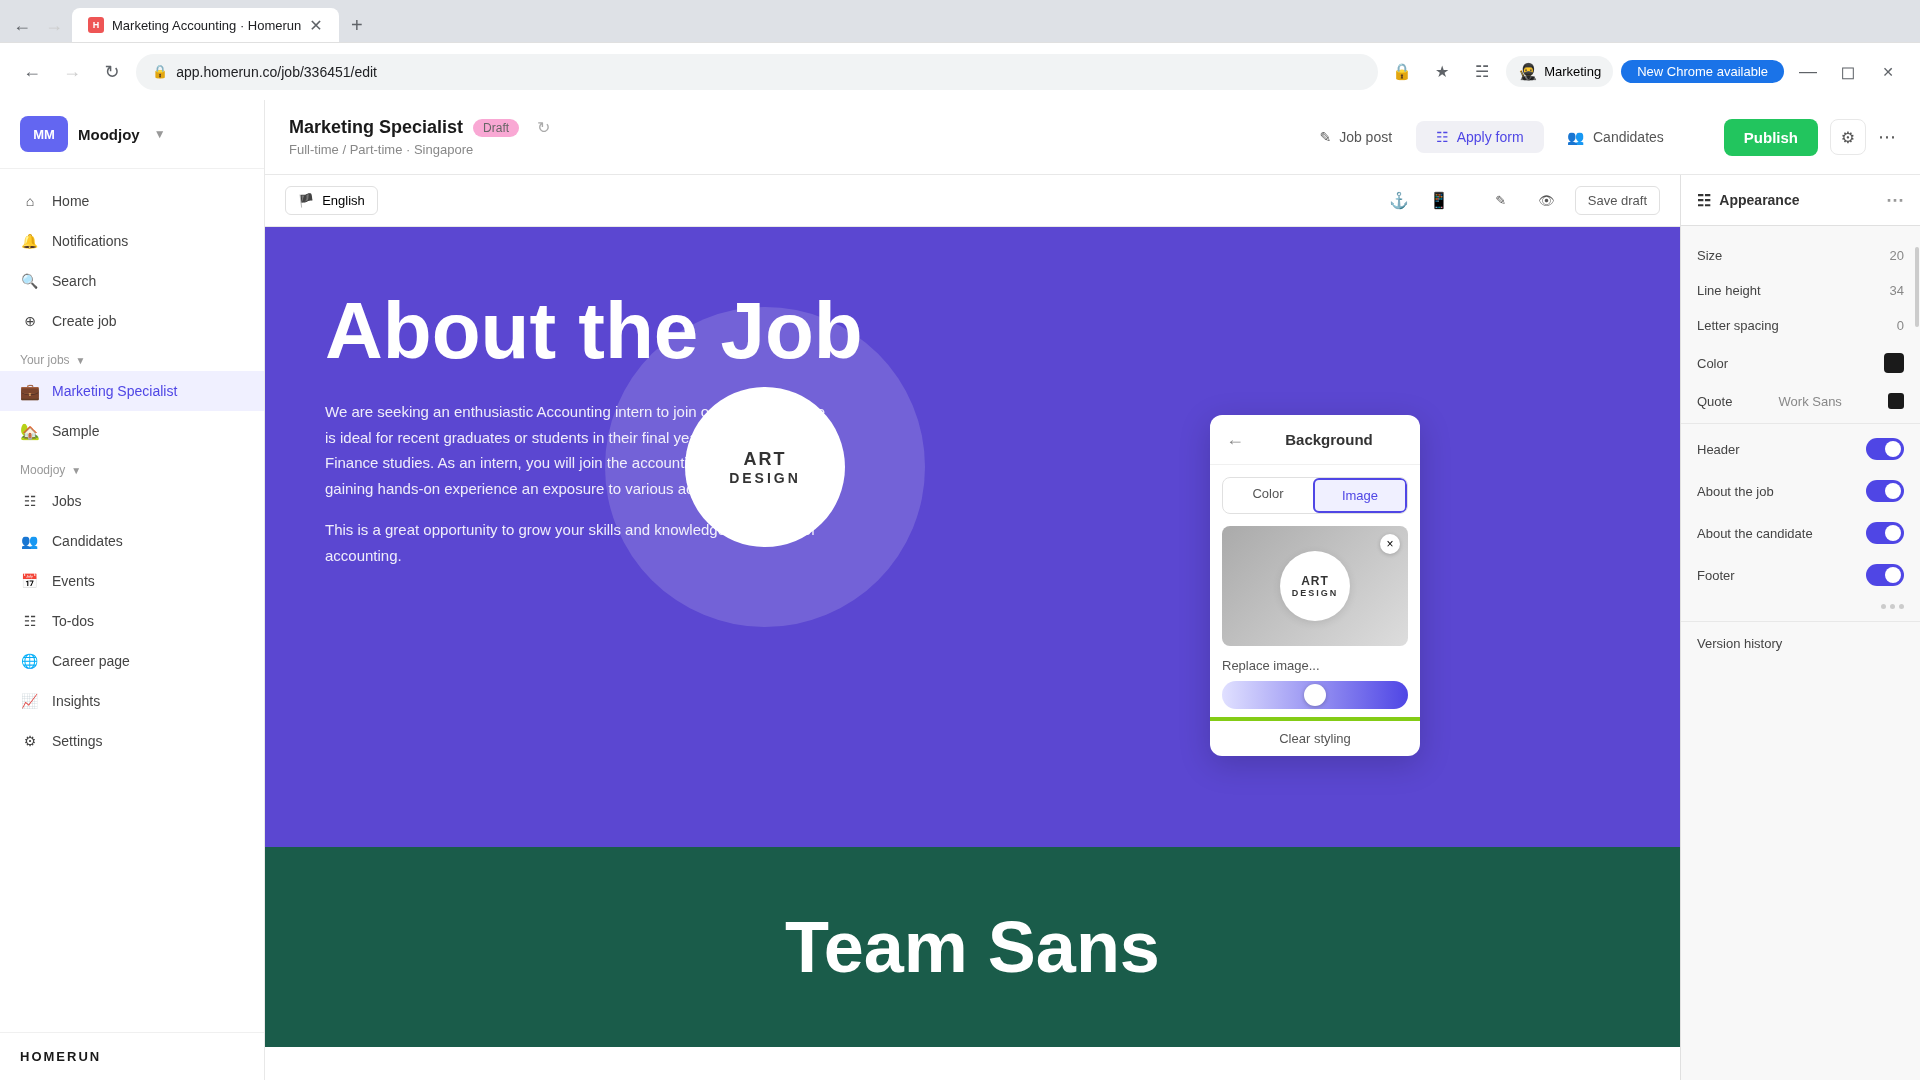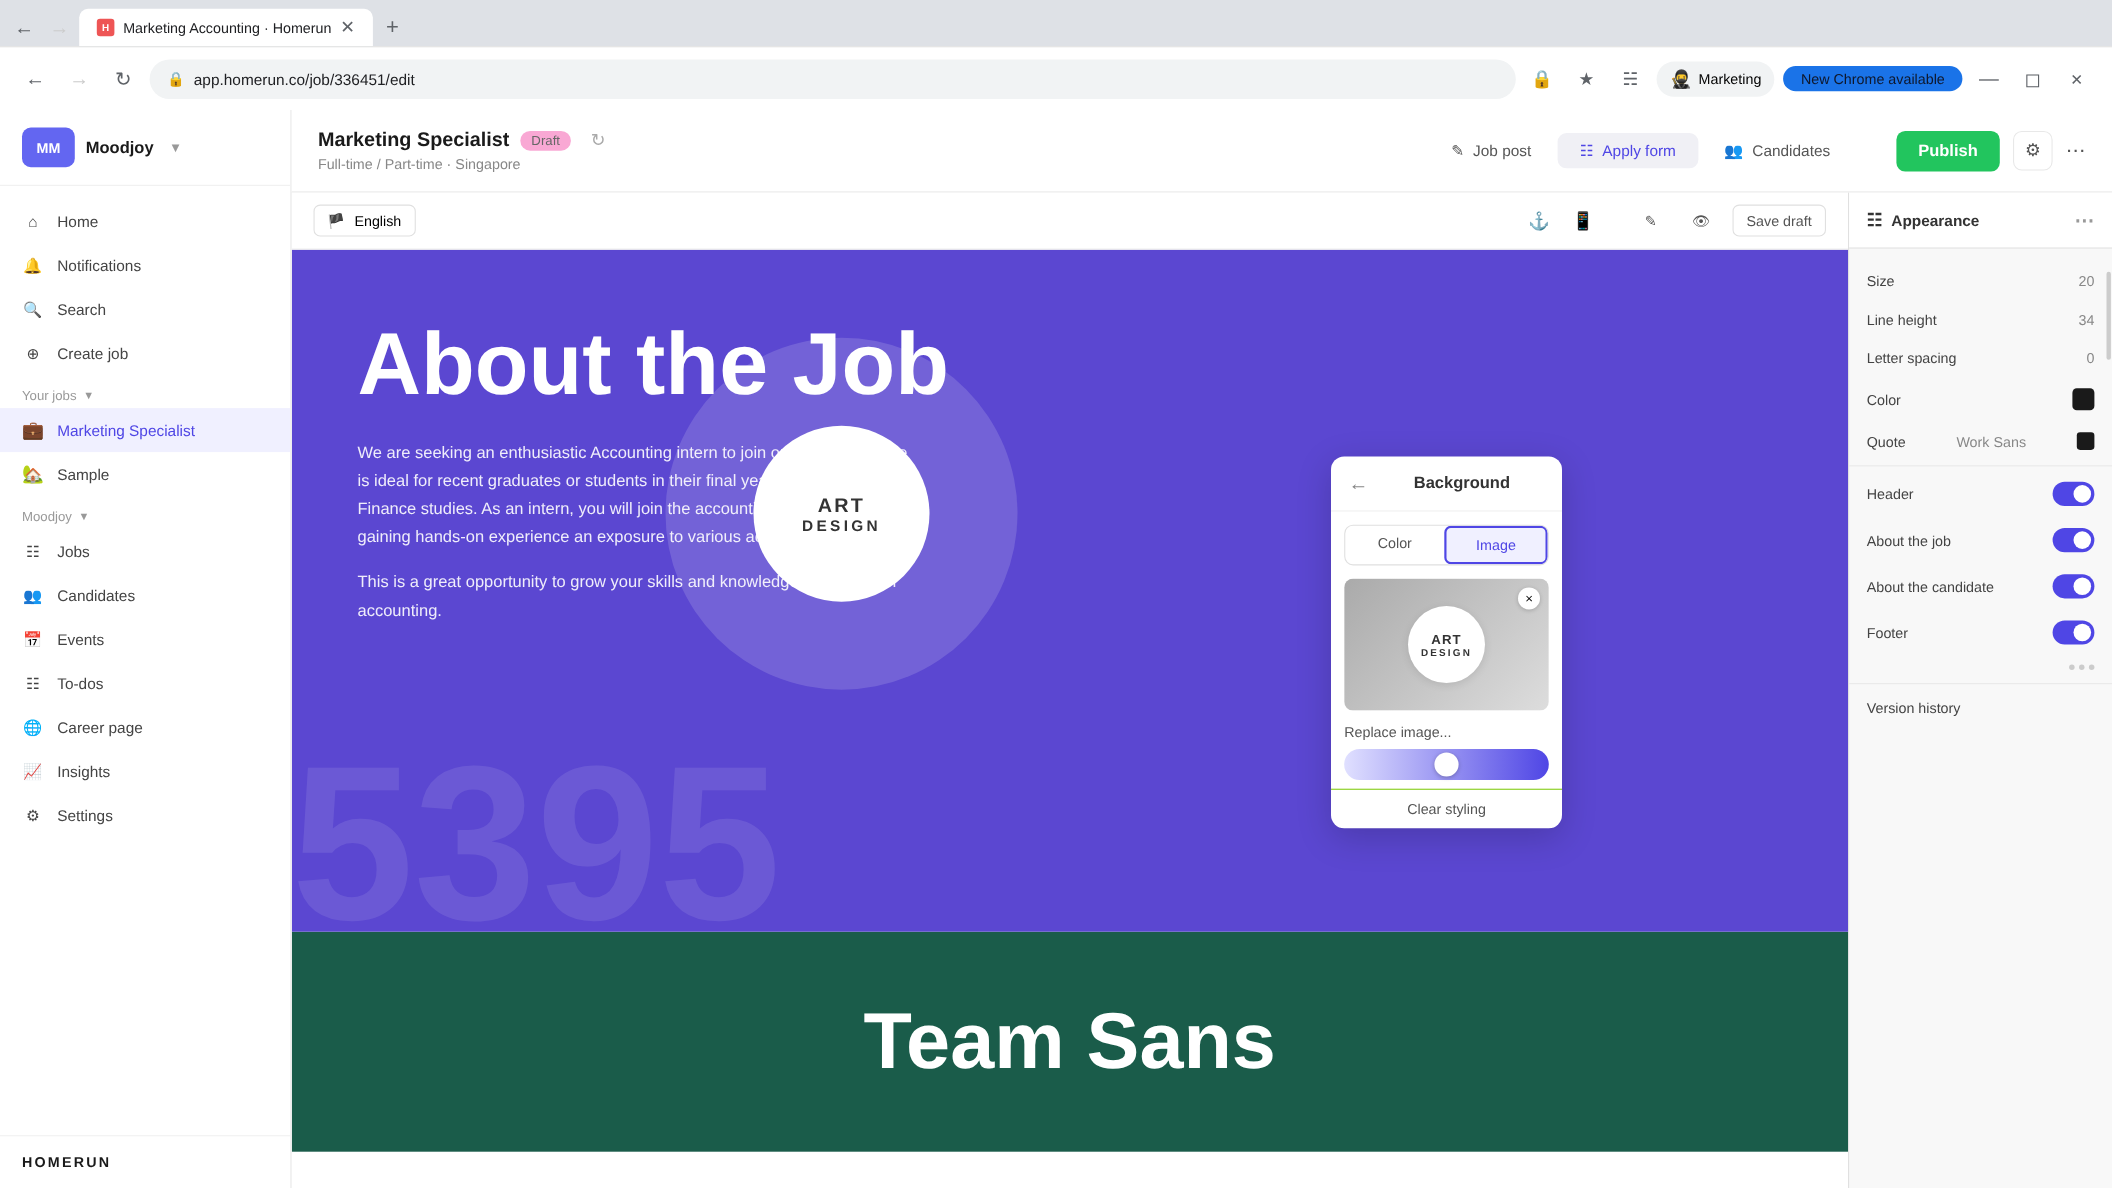--- a/index.html
+++ b/index.html
@@ -11,21 +11,21 @@
     .tab { background: #fff; border-radius: 8px 8px 0 0; padding: 0 16px; height: 34px; display: flex; align-items: center; gap: 8px; font-size: 13px; min-width: 200px; }
     .tab-favicon { width: 16px; height: 16px; background: #4285f4; border-radius: 50%; }
     .tab-title { font-size: 13px; color: #202124; }
     .tab-close { margin-left: auto; cursor: pointer; color: #5f6368; font-size: 16px; }
     .new-tab-btn { width: 28px; height: 28px; display: flex; align-items: center; justify-content: center; border-radius: 50%; cursor: pointer; color: #5f6368; font-size: 20px; }
     .nav-bar { background: #fff; height: 58px; display: flex; align-items: center; padding: 0 16px; gap: 8px; border-top: 1px solid #e0e0e0; }
     .nav-btn { width: 32px; height: 32px; display: flex; align-items: center; justify-content: center; border-radius: 50%; cursor: pointer; color: #5f6368; font-size: 18px; }
     .address-bar { flex: 1; height: 36px; background: #f1f3f4; border-radius: 18px; display: flex; align-items: center; padding: 0 16px; gap: 8px; font-size: 14px; color: #202124; }
     .address-text { flex: 1; font-size: 14px; color: #202124; }
     .nav-actions { display: flex; align-items: center; gap: 8px; }
-    .new-chrome-badge { background: #1a73e8; color: #0f172a; border-radius: 20px; padding: 4px 16px; font-size: 13px; font-weight: 500; cursor: pointer; }
+    .new-chrome-badge { background: #1a73e8; color: #ffffff; border-radius: 20px; padding: 4px 16px; font-size: 13px; font-weight: 500; cursor: pointer; }
     .incognito-btn { display: flex; align-items: center; gap: 6px; background: #f1f3f4; border-radius: 20px; padding: 6px 12px; font-size: 13px; cursor: pointer; }
 
     
     .app { display: flex; height: 980px; }
 
     
     .sidebar { width: 265px; background: #fff; border-right: 1px solid #e8e8e8; display: flex; flex-direction: column; padding: 0; flex-shrink: 0; }
     .sidebar-header { padding: 16px 20px; display: flex; align-items: center; gap: 10px; border-bottom: 1px solid #f0f0f0; }
     .avatar { width: 48px; height: 36px; background: #6366f1; border-radius: 8px; display: flex; align-items: center; justify-content: center; color: #fff; font-size: 13px; font-weight: 600; }
     .company-name { font-size: 15px; font-weight: 600; color: #1a1a1a; }
@@ -112,21 +112,21 @@
     .popup-tabs { display: flex; margin: 12px 12px 0; border: 1px solid #e0e0e0; border-radius: 8px; overflow: hidden; }
     .popup-tab { flex: 1; text-align: center; padding: 8px 0; font-size: 13px; cursor: pointer; color: #555; }
     .popup-tab.active { background: #f0f0ff; color: #4f46e5; font-weight: 500; border: 2px solid #4f46e5; border-radius: 6px; }
     .popup-image-preview { margin: 12px; border-radius: 8px; overflow: hidden; height: 120px; background: #ddd; position: relative; }
     .popup-image-inner { width: 100%; height: 100%; background: linear-gradient(135deg, #aaa 0%, #ddd 100%); display: flex; align-items: center; justify-content: center; }
     .popup-close-x { position: absolute; top: 8px; right: 8px; width: 20px; height: 20px; background: #fff; border-radius: 50%; display: flex; align-items: center; justify-content: center; font-size: 12px; cursor: pointer; box-shadow: 0 1px 4px rgba(0,0,0,0.2); }
     .popup-art-logo { background: #fff; border-radius: 50%; width: 70px; height: 70px; display: flex; flex-direction: column; align-items: center; justify-content: center; box-shadow: 0 2px 8px rgba(0,0,0,0.1); }
     .replace-btn { margin: 8px 12px; font-size: 13px; color: #555; cursor: pointer; }
     .color-gradient-bar { margin: 8px 12px; height: 28px; background: linear-gradient(to right, #e0e0ff, #4f46e5); border-radius: 14px; position: relative; display: flex; align-items: center; }
     .gradient-handle { position: absolute; left: 50%; transform: translateX(-50%); width: 22px; height: 22px; background: #fff; border-radius: 50%; box-shadow: 0 1px 4px rgba(0,0,0,0.25); cursor: pointer; }
-    .clear-styling-btn { display: flex; align-items: center; justify-content: center; padding: 10px; font-size: 13px; color: #555; cursor: pointer; border-top: 1px solid #84cc16; }
+    .clear-styling-btn { display: flex; align-items: center; justify-content: center; padding: 10px; font-size: 13px; color: #555; cursor: pointer; border-top: 4px solid #84cc16; }
 
     
     .right-panel-scroll { position: absolute; right: 0; top: 52px; bottom: 0; width: 6px; }
     .scroll-thumb { width: 4px; height: 80px; background: #ccc; border-radius: 2px; margin: 0 auto; margin-top: 20px; }
   </style>
 </head>
 <body>
 
 <div class="browser-chrome">
   <div class="tab-bar">
@@ -296,21 +296,20 @@
 
           <div class="purple-section">
 
             <div class="art-circle">
               <div class="art-design-logo">
                 <span class="art-text">ART</span>
                 <span class="design-text">DESIGN</span>
               </div>
             </div>
 
-            <div class="big-text-bg">5395</div>
 
             <div class="about-title">About the Job</div>
             <div class="job-description">We are seeking an enthusiastic Accounting intern to join our entry-level role is ideal for recent graduates or students in their final year of Accounting &amp; Finance studies. As an intern, you will join the accounting department, gaining hands-on experience an exposure to various accounting tasks.</div>
             <div class="job-description" style="margin-top:16px;">This is a great opportunity to grow your skills and knowledge in the field of accounting.</div>
           </div>
 
           <div class="green-section">
             <div class="team-perks-title">Team Sans</div>
           </div>
         </div>

